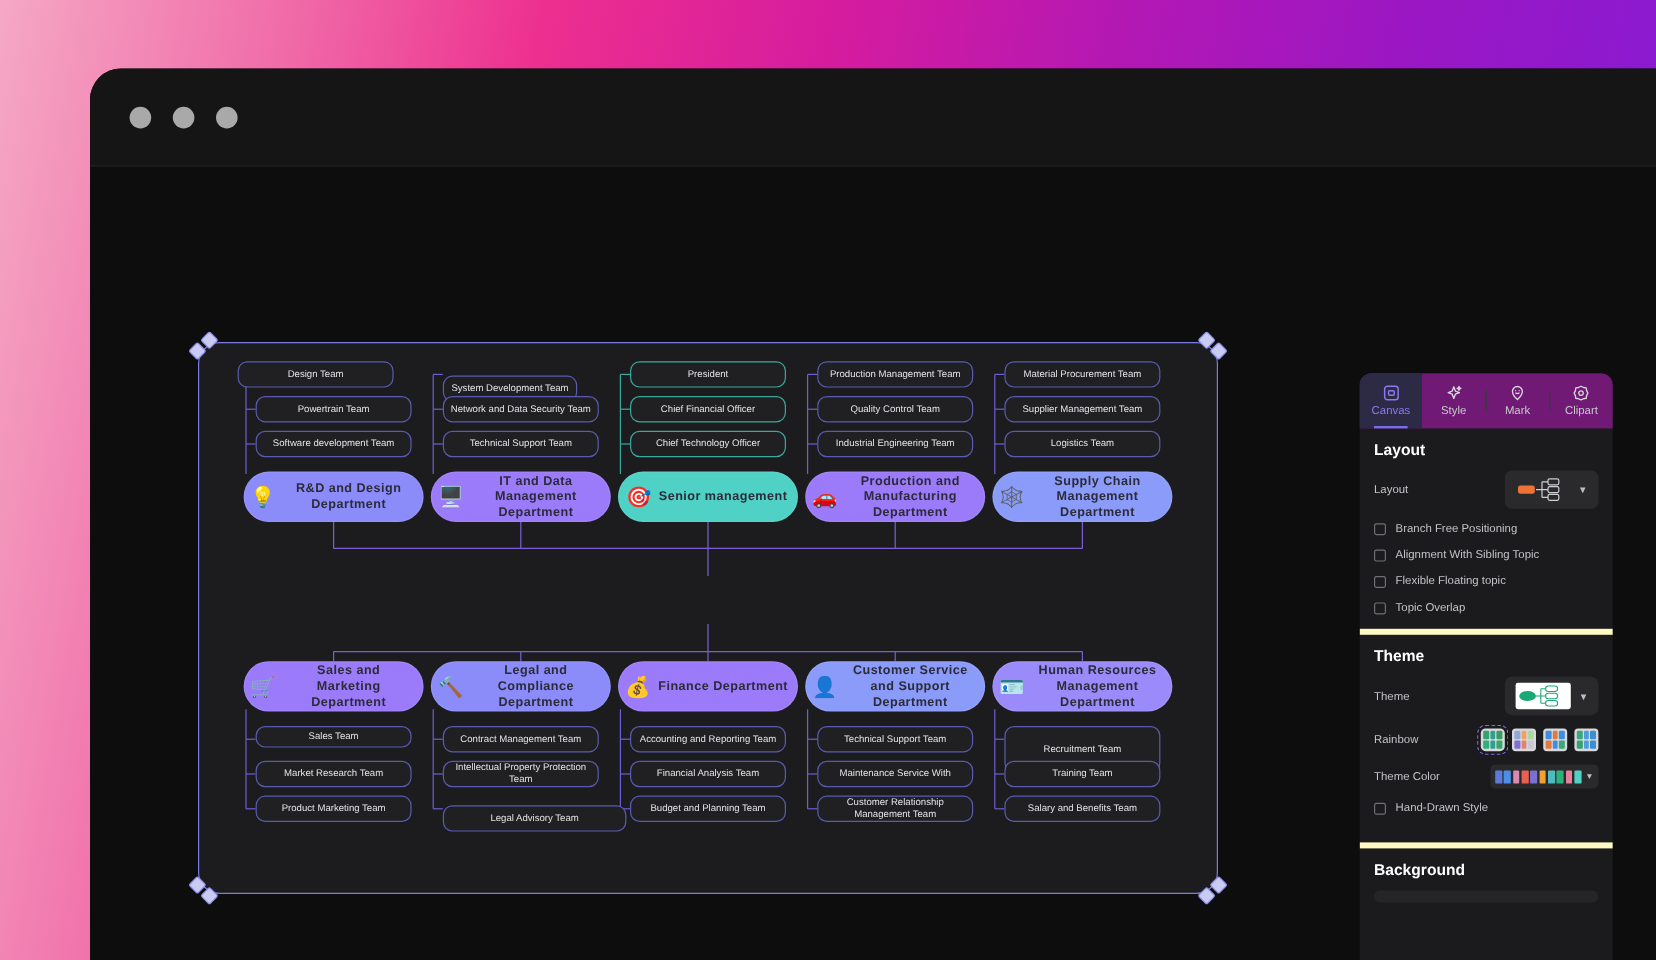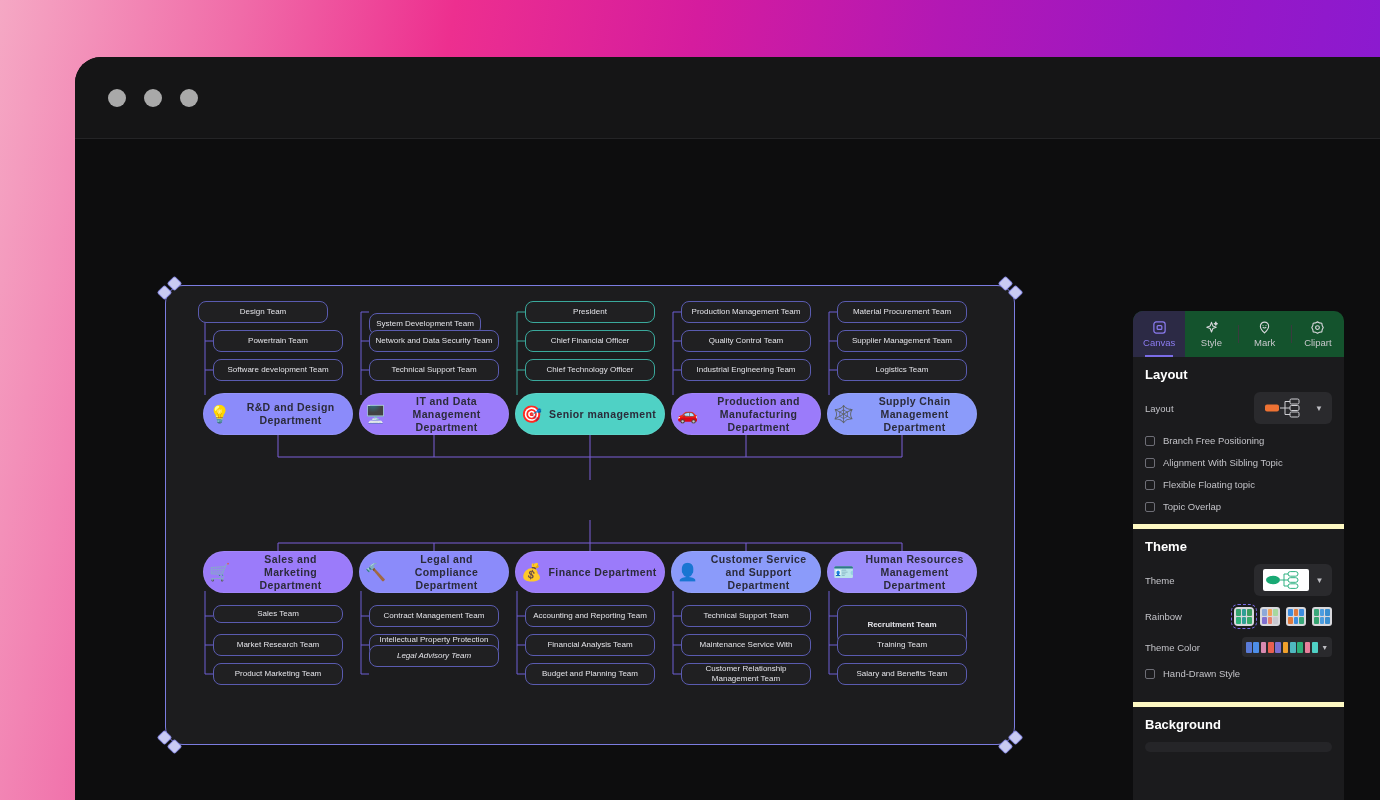--- a/index.html
+++ b/index.html
@@ -161,21 +161,21 @@
     top: 172px;
     width: 211px;
     height: 568px;
     background: #1b1b1d;
     border-radius: 10px 10px 10px 10px;
     overflow: hidden;
   }
   #tabs {
     display: flex;
     height: 46px;
-    background: #14532d;
+    background: #701a75;
   }
   .tab {
     flex: 1;
     display: flex;
     flex-direction: column;
     align-items: center;
     justify-content: center;
     gap: 2px;
     color: #c8c8cc;
     font-size: 9.5px;
@@ -386,40 +386,40 @@
             </div>
             <div class="leaf" style="left: 48px; top: 320px; width: 130px; height: 18px;">Sales Team</div>
             <div class="leaf" style="left: 48px; top: 349px; width: 130px; height: 22px;">Market Research Team</div>
             <div class="leaf" style="left: 48px; top: 378px; width: 130px; height: 22px;">Product Marketing Team</div>
             <div class="dept" style="left: 194px; top: 266px; width: 150px; height: 42px; background: rgb(139, 139, 250);">
               <span class="ico">🔨</span>
               <span class="txt">Legal and Compliance Department</span>
             </div>
             <div class="leaf" style="left: 204px; top: 320px; width: 130px; height: 22px;">Contract Management Team</div>
             <div class="leaf" style="left: 204px; top: 349px; width: 130px; height: 22px;">Intellectual Property Protection Team</div>
-            <div class="leaf" style="left: 204px; top: 360px; width: 130px; height: 22px; font-style: italic;">Legal Advisory Team</div>
+            <div class="leaf" style="left: 204px; top: 386px; width: 153px; height: 22px;">Legal Advisory Team</div>
             <div class="dept" style="left: 350px; top: 266px; width: 150px; height: 42px; background: rgb(155, 123, 250);">
               <span class="ico">💰</span>
               <span class="txt">Finance Department</span>
             </div>
             <div class="leaf" style="left: 360px; top: 320px; width: 130px; height: 22px;">Accounting and Reporting Team</div>
             <div class="leaf" style="left: 360px; top: 349px; width: 130px; height: 22px;">Financial Analysis Team</div>
             <div class="leaf" style="left: 360px; top: 378px; width: 130px; height: 22px;">Budget and Planning Team</div>
             <div class="dept" style="left: 506px; top: 266px; width: 150px; height: 42px; background: rgb(139, 155, 250);">
               <span class="ico">👤</span>
               <span class="txt">Customer Service and Support Department</span>
             </div>
             <div class="leaf" style="left: 516px; top: 320px; width: 130px; height: 22px;">Technical Support Team</div>
             <div class="leaf" style="left: 516px; top: 349px; width: 130px; height: 22px;">Maintenance Service With</div>
             <div class="leaf" style="left: 516px; top: 378px; width: 130px; height: 22px;">Customer Relationship Management Team</div>
             <div class="dept" style="left: 662px; top: 266px; width: 150px; height: 42px; background: rgb(155, 139, 250);">
               <span class="ico">🪪</span>
               <span class="txt">Human Resources Management Department</span>
             </div>
-            <div class="leaf" style="left: 672px; top: 320px; width: 130px; height: 39px; font-weight: bold;">Recruitment Team</div>
+            <div class="leaf" style="left: 672px; top: 320px; width: 130px; height: 39px;">Recruitment Team</div>
             <div class="leaf" style="left: 672px; top: 349px; width: 130px; height: 22px;">Training Team</div>
             <div class="leaf" style="left: 672px; top: 378px; width: 130px; height: 22px;">Salary and Benefits Team</div>
           </div>
       </div>
 
       <div id="panel">
 
         <div id="tabs">
 
           <div class="tab active">

